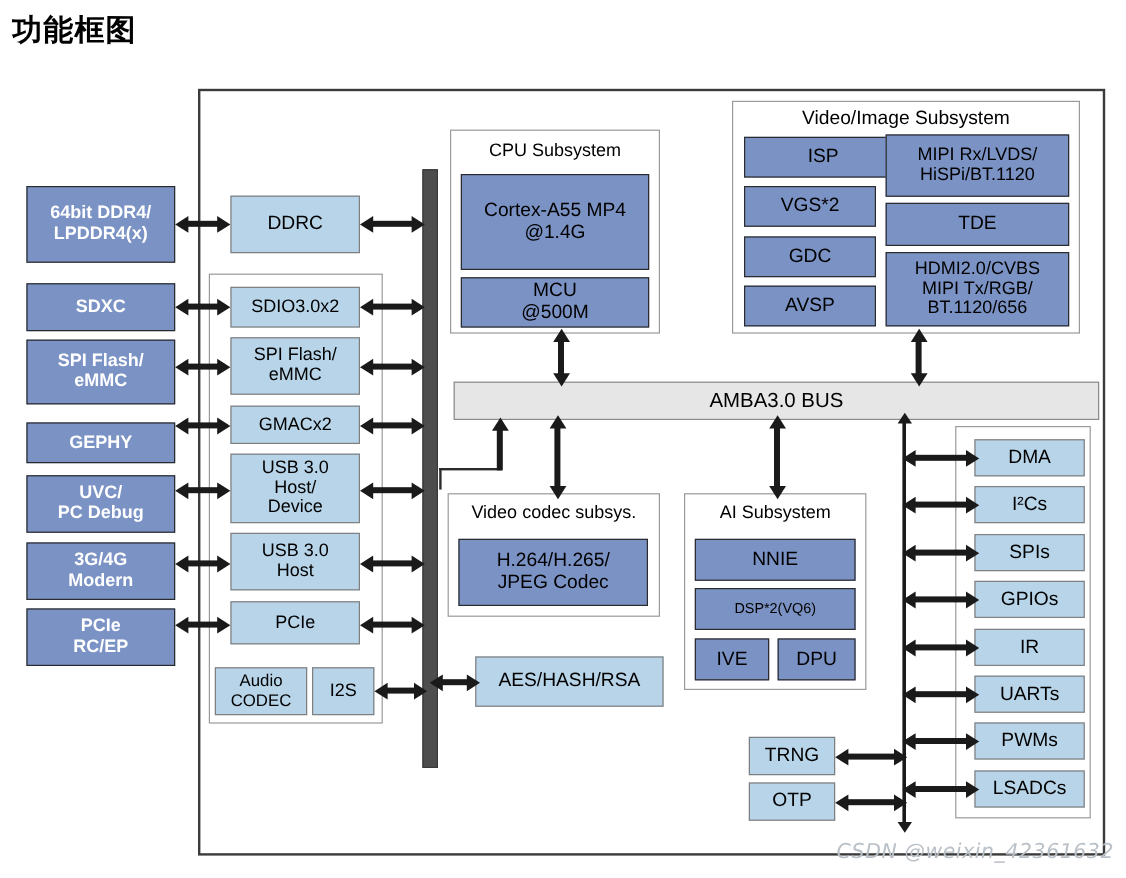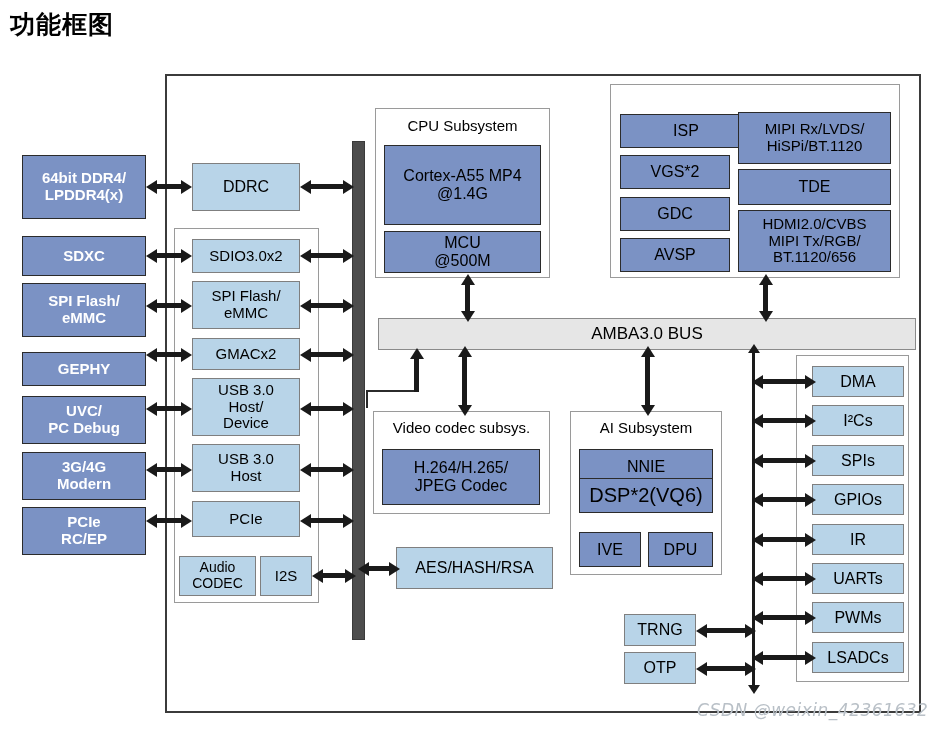--- a/index.html
+++ b/index.html
@@ -221,20 +221,21 @@
   <div class="group" style="left:375px; top:108px; width:175px; height:170px;"></div>
   <div class="group-title" style="left:375px; top:117px; width:175px;">CPU Subsystem</div>
 
   <div class="blk blk-dark" style="left:384px; top:145px; width:157px; height:80px; font-size:16px;">Cortex-A55 MP4
 @1.4G</div>
 
   <div class="blk blk-dark" style="left:384px; top:231px; width:157px; height:42px; font-size:16px;">MCU
 @500M</div>
 
   <div class="group" style="left:610px; top:84px; width:290px; height:194px;"></div>
+  <div class="group-title" style="left:610px; top:90px; width:290px; font-size:16px;">Video/Image Subsystem</div>
 
   <div class="blk blk-dark" style="left:620px; top:114px; width:132px; height:34px; font-size:16px;">ISP</div>
   <div class="blk blk-dark" style="left:620px; top:155px; width:110px; height:34px; font-size:16px;">VGS*2</div>
   <div class="blk blk-dark" style="left:620px; top:197px; width:110px; height:34px; font-size:16px;">GDC</div>
   <div class="blk blk-dark" style="left:620px; top:238px; width:110px; height:34px; font-size:16px;">AVSP</div>
 
   <div class="blk blk-dark" style="left:738px; top:112px; width:153px; height:52px; font-size:15px;">MIPI Rx/LVDS/
 HiSPi/BT.1120</div>
   <div class="blk blk-dark" style="left:738px; top:169px; width:153px; height:36px; font-size:16px;">TDE</div>
   <div class="blk blk-dark" style="left:738px; top:210px; width:153px; height:62px; font-size:15px;">HDMI2.0/CVBS
@@ -247,21 +248,21 @@
   <div class="group-title" style="left:373px; top:419px; width:177px;">Video codec subsys.</div>
   <div class="blk blk-dark" style="left:382px; top:449px; width:158px; height:56px; font-size:16px;">H.264/H.265/
 JPEG Codec</div>
 
   <div class="blk blk-light" style="left:396px; top:547px; width:157px; height:42px; font-size:16px;">AES/HASH/RSA</div>
 
   <div class="group" style="left:570px; top:411px; width:152px; height:164px;"></div>
   <div class="group-title" style="left:570px; top:419px; width:152px;">AI Subsystem</div>
 
   <div class="blk blk-dark" style="left:579px; top:449px; width:134px; height:35px; font-size:16px;">NNIE</div>
-  <div class="blk blk-dark" style="left:579px; top:478px; width:134px; height:35px; font-size:20px;">DSP*2(VQ6)</div>
+  <div class="blk blk-dark" style="left:579px; top:490px; width:134px; height:35px; font-size:12px;">DSP*2(VQ6)</div>
   <div class="blk blk-dark" style="left:579px; top:532px; width:62px; height:35px; font-size:16px;">IVE</div>
   <div class="blk blk-dark" style="left:648px; top:532px; width:65px; height:35px; font-size:16px;">DPU</div>
 
   <div class="blk blk-light" style="left:624px; top:614px; width:72px; height:32px; font-size:16px;">TRNG</div>
   <div class="blk blk-light" style="left:624px; top:652px; width:72px; height:32px; font-size:16px;">OTP</div>
 
   <div class="group" style="left:796px; top:355px; width:113px; height:327px;"></div>
 
   <div class="blk blk-light" style="left:812px; top:366px; width:92px; height:31px; font-size:16px;">DMA</div>
   <div class="blk blk-light" style="left:812px; top:405px; width:92px; height:31px; font-size:16px;text-align:center;">I²Cs</div>

